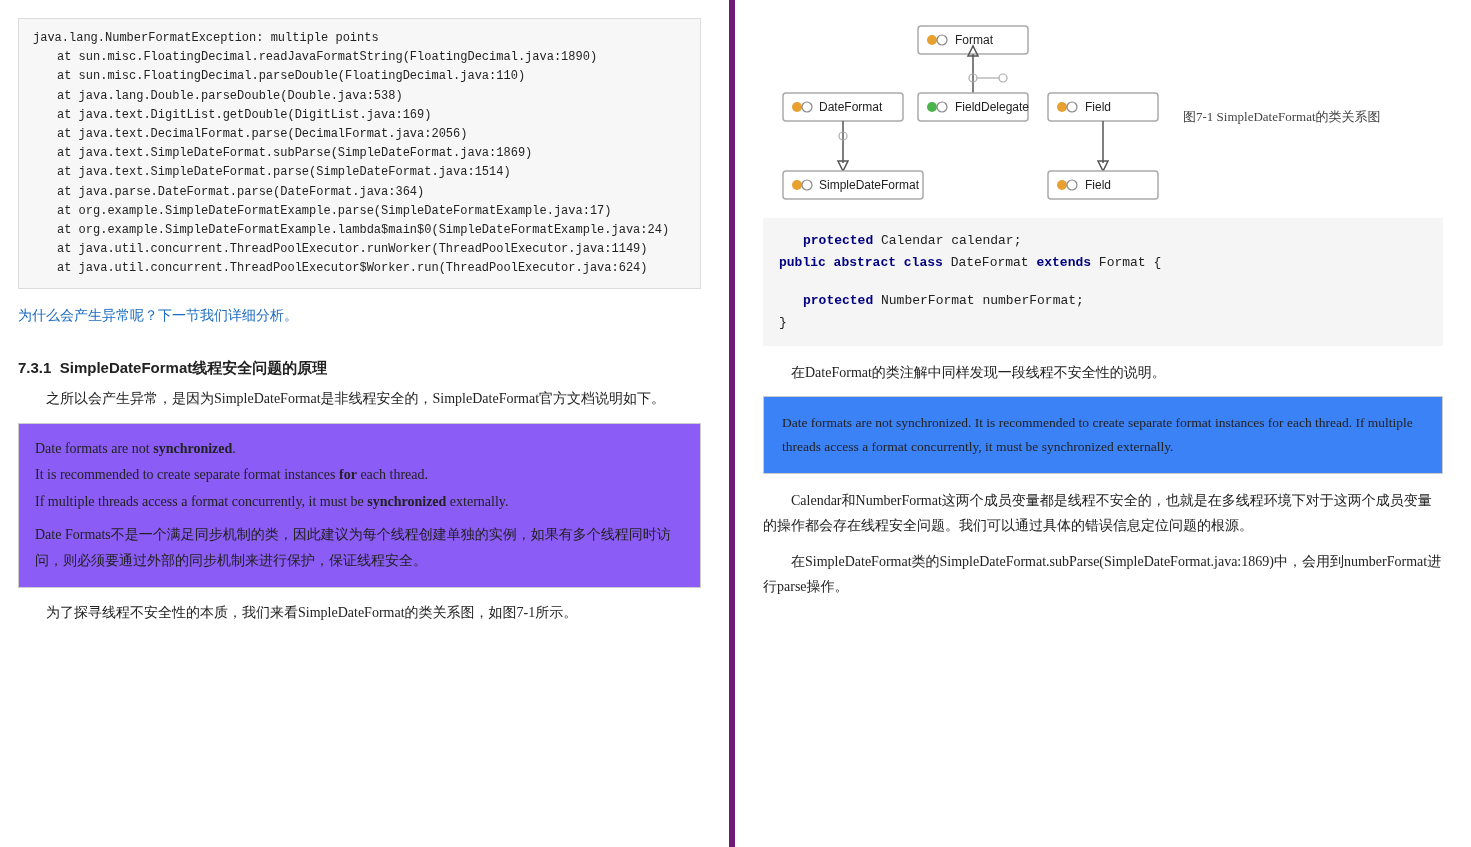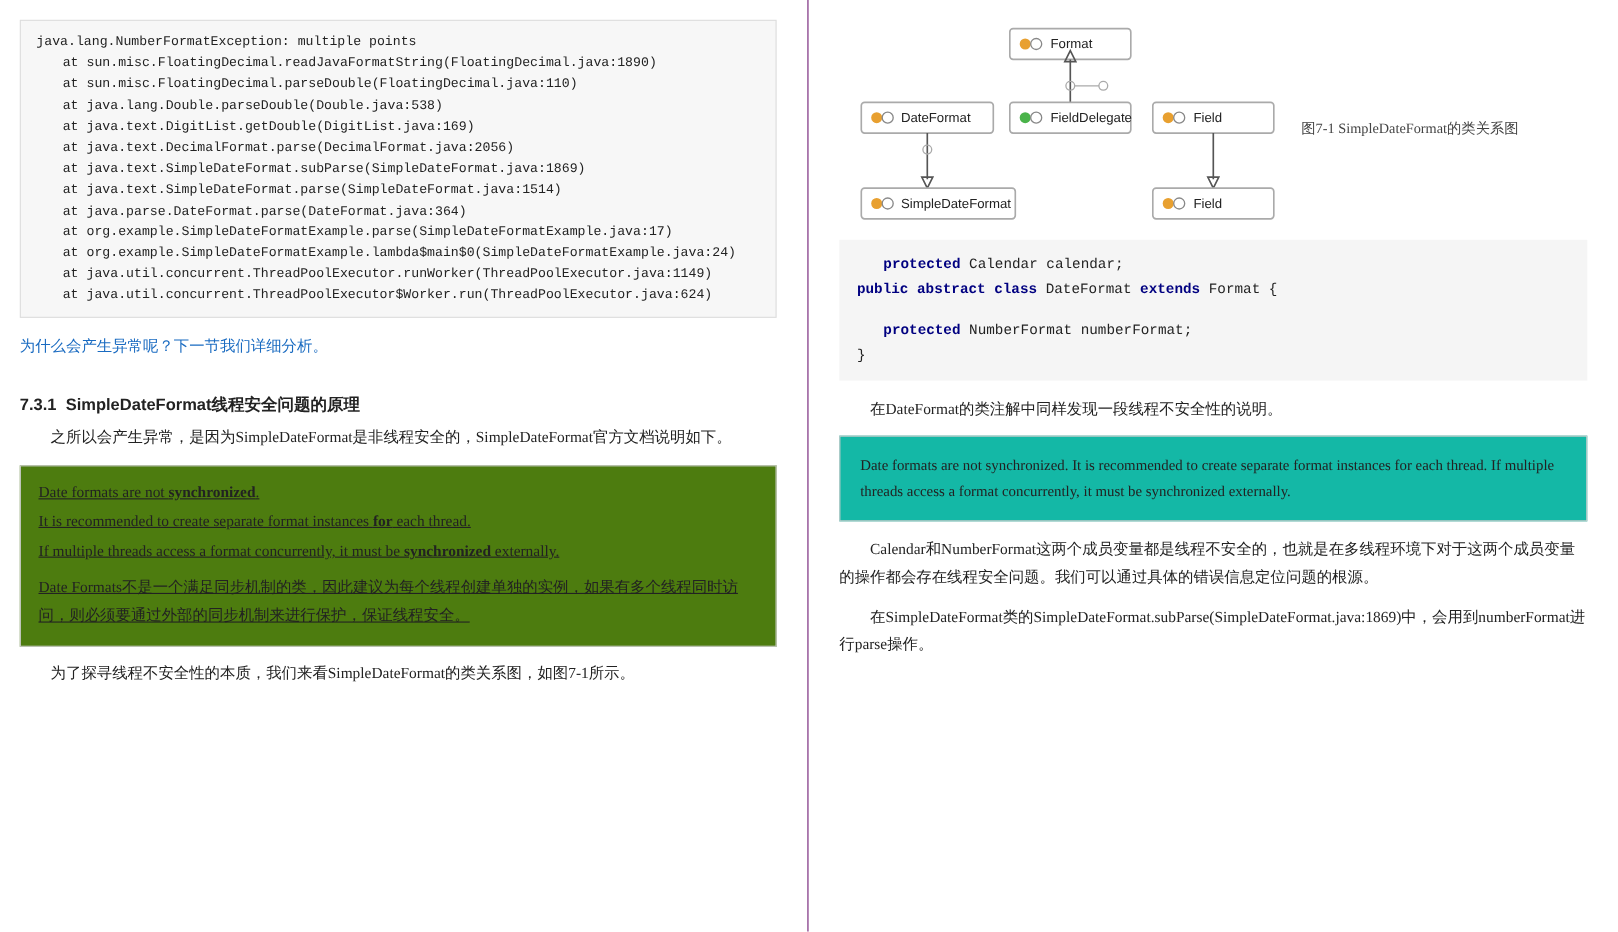--- a/index.html
+++ b/index.html
@@ -8,21 +8,21 @@
       font-family: "SimSun", "宋体", serif;
       font-size: 14px;
       color: #222;
       display: flex;
       width: 1471px;
       min-height: 847px;
     }
     .left-panel {
       width: 735px;
       padding: 18px 28px 18px 18px;
-      border-right: 1px solid #701a75;
+      border-right: 6px solid #701a75;
       overflow: auto;
     }
     .right-panel {
       width: 736px;
       padding: 18px 28px 18px 28px;
       overflow: auto;
     }
 
     
     .code-block {
@@ -55,23 +55,22 @@
     .para-link {
       color: #1a6bc1;
       text-decoration: none;
     }
 
     
     .note-box {
       border: 1px solid #ccc;
       padding: 12px 16px;
       margin: 12px 0;
-      background: #4d7c0f;
+      background: #8b5cf6;
       line-height: 1.9;
-      text-decoration: underline;
     }
     .note-box .bold { font-weight: bold; }
 
     
     .diagram-container {
       display: flex;
       flex-direction: row;
       align-items: center;
       margin: 0 0 10px 0;
     }
@@ -114,21 +113,21 @@
       line-height: 1.7;
       color: #222;
     }
     .code-block-right .kw { font-weight: bold; color: #000080; }
 
     
     .quote-box-right {
       border: 1px solid #ccc;
       padding: 14px 18px;
       margin: 10px 0 14px 0;
-      background: #14b8a6;
+      background: #3b82f6;
       font-size: 13.5px;
       line-height: 1.8;
     }
   </style>
 </head>
 <body>
 
 <div class="left-panel">
 
   <div class="code-block">

